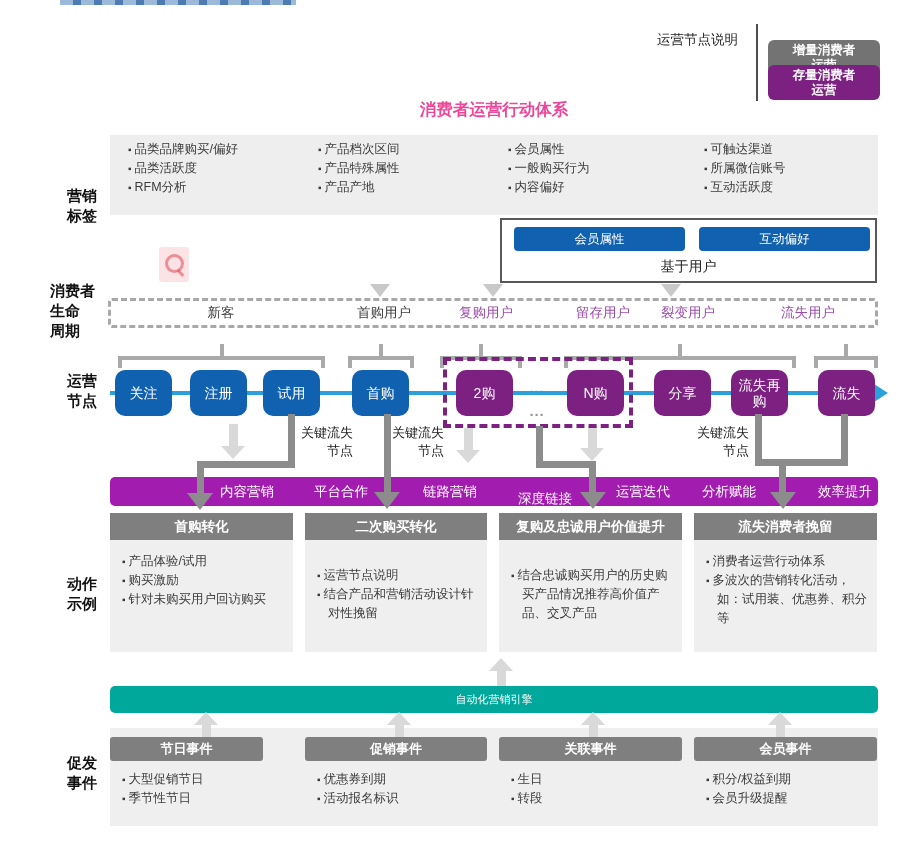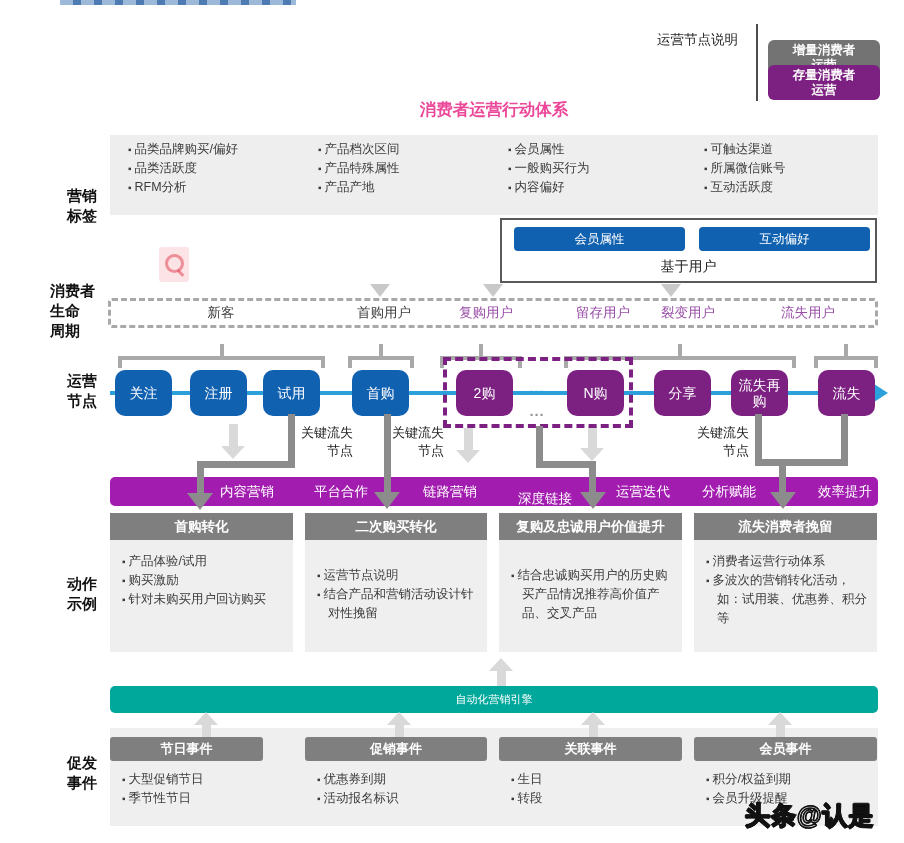--- a/index.html
+++ b/index.html
@@ -350,15 +350,14 @@
   </ul>
   <ul class="abs blist event-list" style="left:511px;top:770px;">
     <li>生日</li>
     <li>转段</li>
   </ul>
   <ul class="abs blist event-list" style="left:706px;top:770px;">
     <li>积分/权益到期</li>
     <li>会员升级提醒</li>
   </ul>
 
-  <div class="abs watermark">头条@认是</div>
 
 </div>
 
 </body></html>

